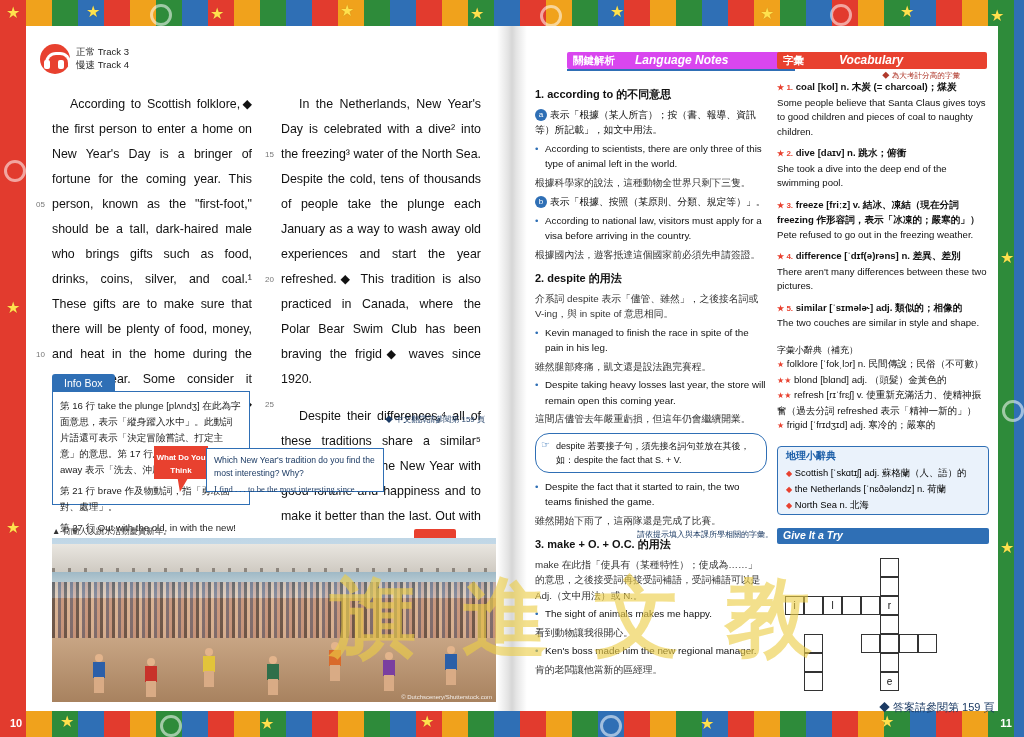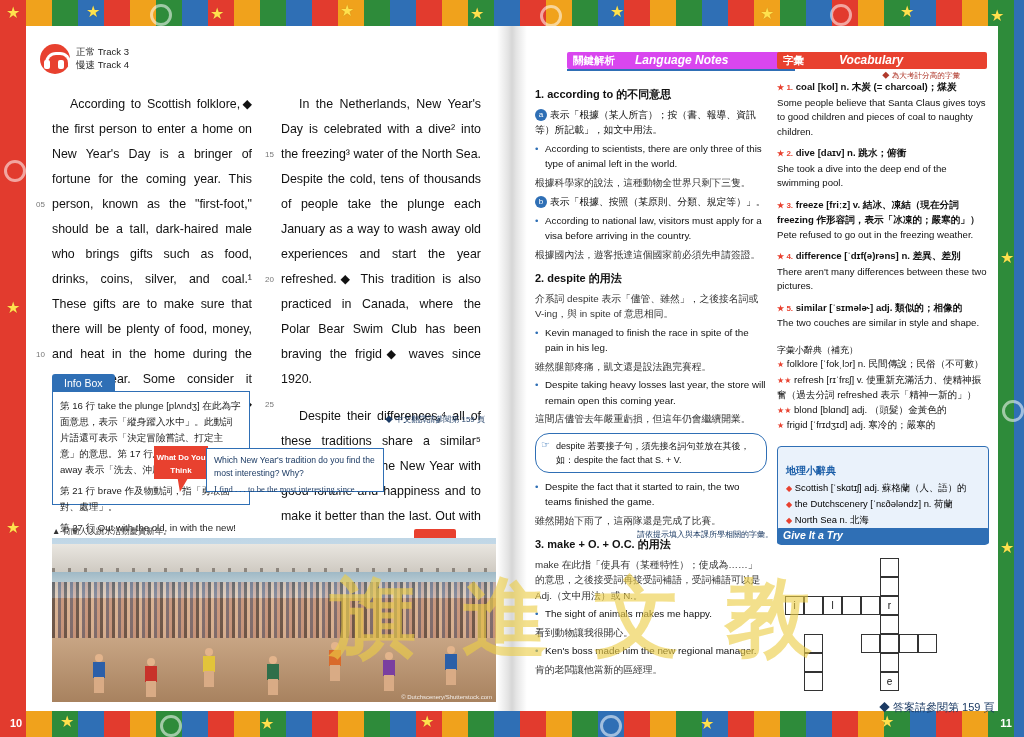--- a/index.html
+++ b/index.html
@@ -152,21 +152,21 @@
   .vocab-head .en{position:absolute;left:62px;top:1px;color:#fff;font-size:12px;font-style:italic;font-weight:bold;}
   .vocab-note{position:absolute;left:355px;top:45px;font-size:7.6px;color:#b0392c;}
   .vocab-col{position:absolute;left:250px;top:54px;width:212px;font-size:9.6px;line-height:14.5px;color:#111;}
   .v-item{margin-bottom:7px;}
   .v-head{font-weight:bold;}
   .v-ex{color:#111;}
   .star-mark{color:#e8412f;font-size:8px;}
   .sub-head{margin-top:12px;font-size:9px;color:#111;}
   .geo-box{
     position:absolute;left:250px;top:420px;width:212px;
-    border:1.2px solid #2f6fb5;background:#eaf2fb;border-radius:4px;padding:16px 8px;box-sizing:border-box;
+    border:1.2px solid #2f6fb5;background:#eaf2fb;border-radius:4px;padding:1px 8px;box-sizing:border-box;
     font-size:9.4px;line-height:15px;
   }
   .geo-title{color:#1b5ea8;font-weight:bold;font-size:10px;margin-bottom:2px;}
   .giveit-head{
     position:absolute;left:250px;top:502px;width:212px;height:16px;background:#2f6fb5;border-radius:2px;
   }
   .giveit-head .en{position:absolute;left:6px;top:1px;color:#fff;font-size:10.5px;font-style:italic;font-weight:bold;}
   .giveit-note{position:absolute;left:110px;top:503px;font-size:8px;color:#1b3a63;}
   .xword{position:absolute;left:258px;top:532px;}
   .xrow{display:flex;}
@@ -403,31 +403,31 @@
     <div class="sub-head">字彙小辭典（補充）</div>
     <div>
       <span class="star-mark">★</span>
       <span>folklore</span>
       <span>[ˈfokˌlɔr]</span>
       <span>n.</span>
       <span>民間傳說；民俗（不可數）</span>
     </div>
     <div>
       <span class="star-mark">★★</span>
+      <span>blond</span>
+      <span>[blɑnd]</span>
+      <span>adj.</span>
+      <span>（頭髮）金黃色的</span>
+    </div>
+    <div>
+      <span class="star-mark">★★</span>
       <span>refresh</span>
       <span>[rɪˈfrɛʃ]</span>
       <span>v.</span>
       <span>使重新充滿活力、使精神振奮（過去分詞 refreshed 表示「精神一新的」）</span>
-    </div>
-    <div>
-      <span class="star-mark">★★</span>
-      <span>blond</span>
-      <span>[blɑnd]</span>
-      <span>adj.</span>
-      <span>（頭髮）金黃色的</span>
     </div>
     <div>
       <span class="star-mark">★</span>
       <span>frigid</span>
       <span>[ˈfrɪdʒɪd]</span>
       <span>adj.</span>
       <span>寒冷的；嚴寒的</span>
     </div>
   </div>
 
@@ -435,21 +435,21 @@
     <div class="geo-title">地理小辭典</div>
     <div>
       <span class="star-mark">◆</span>
       <span>Scottish</span>
       <span>[ˈskɑtɪʃ]</span>
       <span>adj.</span>
       <span>蘇格蘭（人、語）的</span>
     </div>
     <div>
       <span class="star-mark">◆</span>
-      <span>the Dutchscenery</span>
+      <span>the Netherlands</span>
       <span>[ˈnɛðələndz]</span>
       <span>n.</span>
       <span>荷蘭</span>
     </div>
     <div>
       <span class="star-mark">◆</span>
       <span>North Sea</span>
       <span>n.</span>
       <span>北海</span>
     </div>

